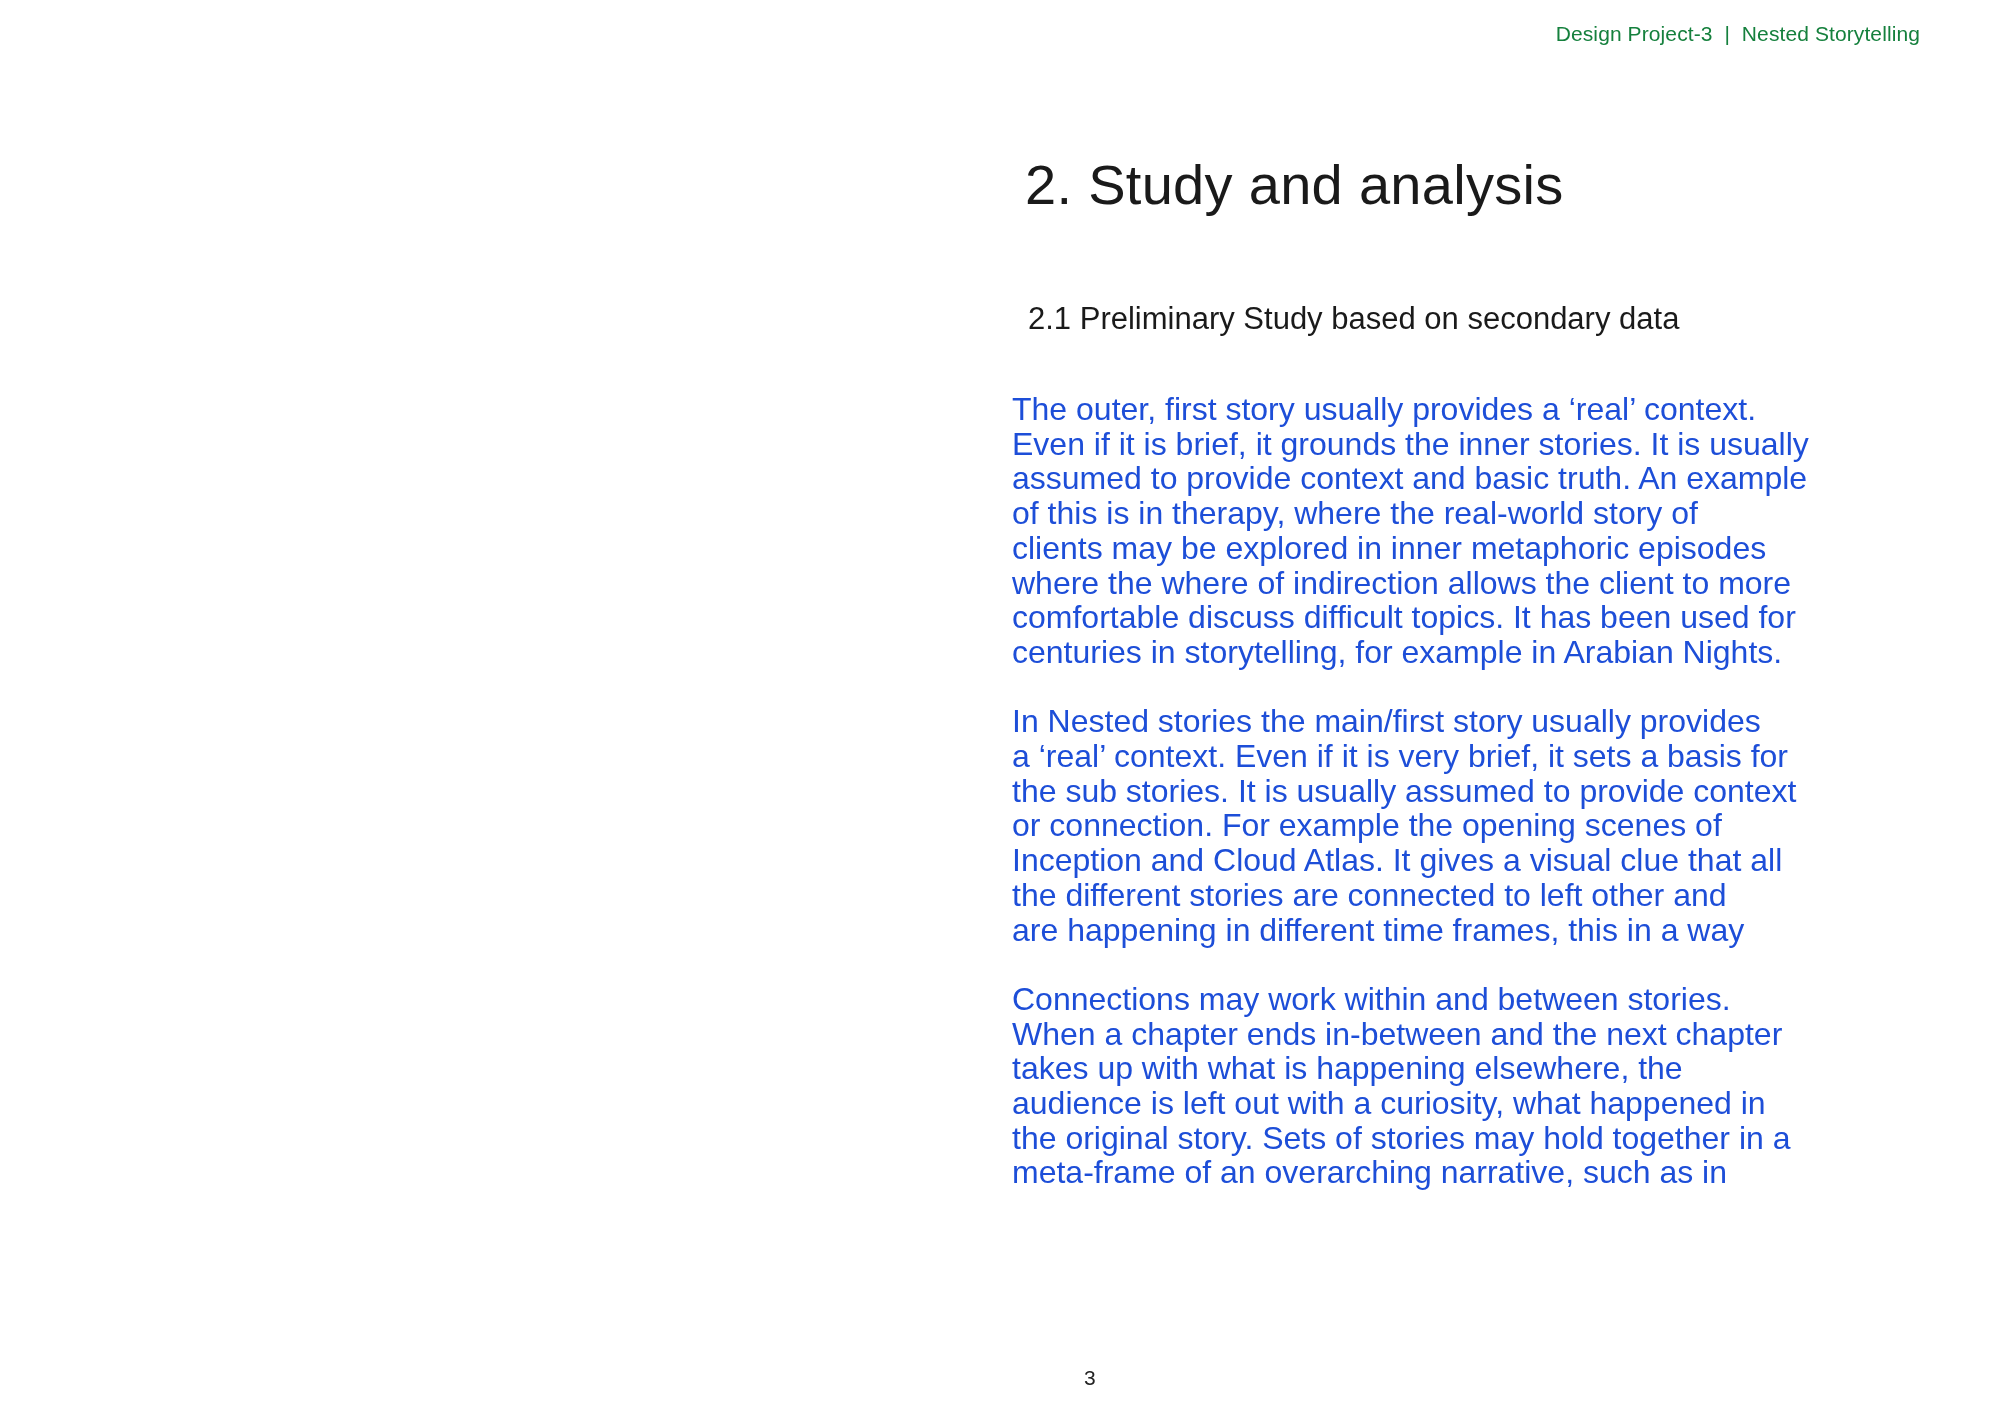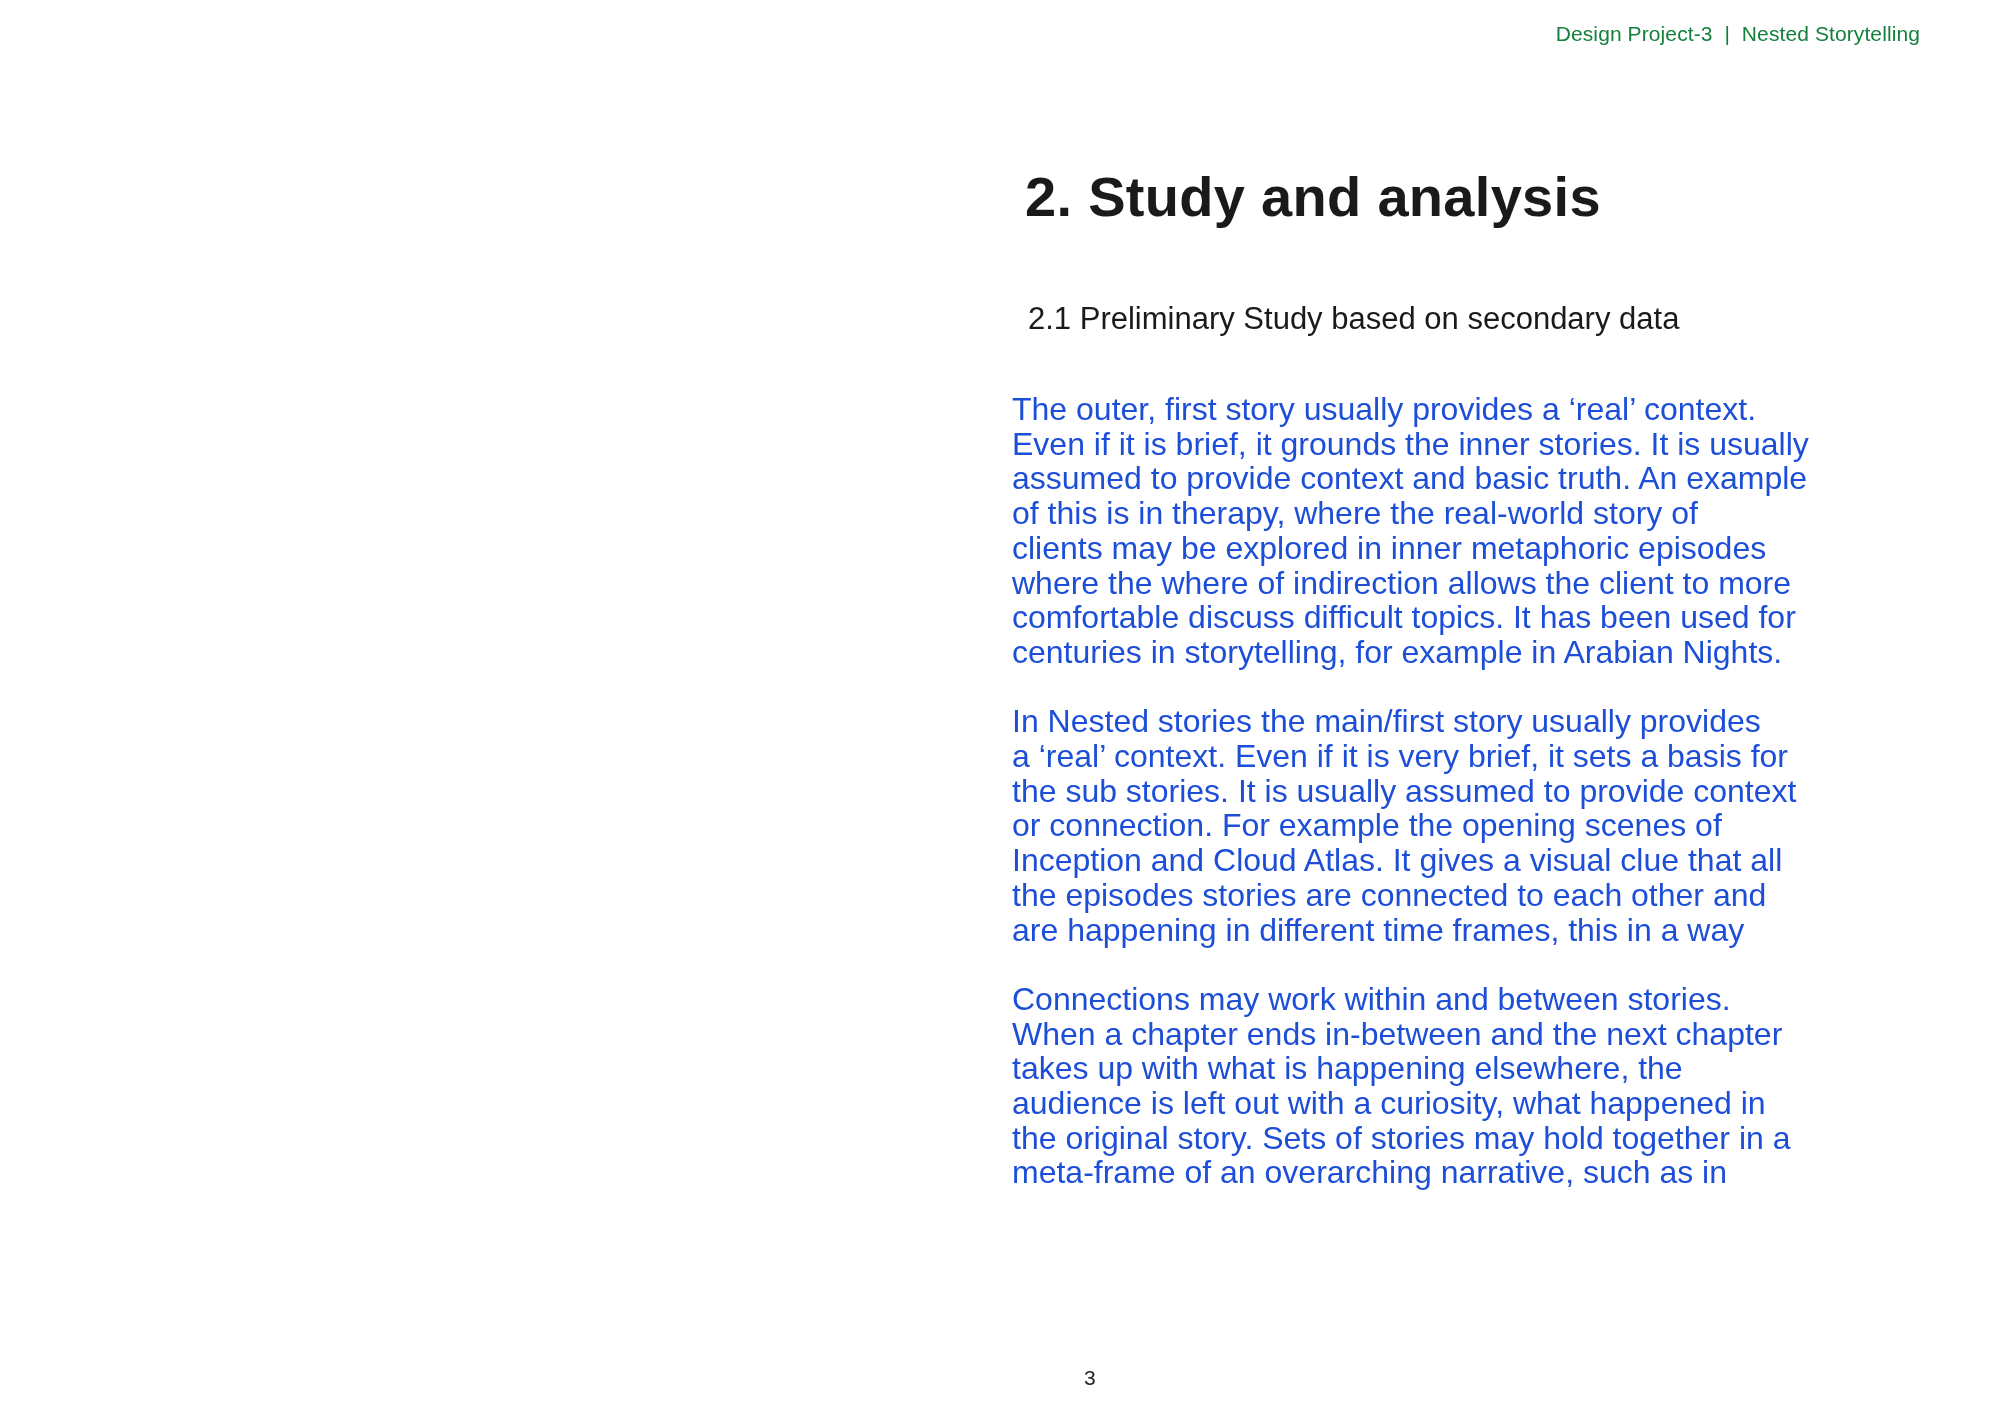--- a/index.html
+++ b/index.html
@@ -32,23 +32,23 @@
       top: 22px;
       right: 80px;
       font-size: 21px;
       color: #15803d;
       white-space: pre;
       letter-spacing: 0.1px;
     }
     .chapter-title {
       position: absolute;
       left: 1025px;
-      top: 164px;
+      top: 152px;
       font-size: 56px;
-      font-weight: 700;
+      font-weight: 400;
       color: #1a1a1a;
       letter-spacing: 0.3px;
       white-space: nowrap;
     }
     .section-title {
       position: absolute;
       left: 1012px;
       top: 285px;
       font-size: 31px;
       color: #1a1a1a;
@@ -100,21 +100,21 @@
     <span class="line">where the where of indirection allows the client to more</span>
     <span class="line">comfortable discuss difficult topics. It has been used for</span>
     <span class="line">centuries in storytelling, for example in Arabian Nights.</span>
   </p>
   <p class="paragraph">
     <span class="line">In Nested stories the main/first story usually provides</span>
     <span class="line">a ‘real’ context. Even if it is very brief, it sets a basis for</span>
     <span class="line">the sub stories. It is usually assumed to provide context</span>
     <span class="line">or connection. For example the opening scenes of</span>
     <span class="line">Inception and Cloud Atlas. It gives a visual  clue that all</span>
-    <span class="line">the episodes stories are connected to each other and</span>
+    <span class="line">the different stories are connected to left other and</span>
     <span class="line">are happening in different time frames, this in a way</span>
   </p>
   <p class="paragraph">
     <span class="line">Connections may work within and between stories.</span>
     <span class="line">When a chapter ends in-between and the next chapter</span>
     <span class="line">takes up with what is happening elsewhere, the</span>
     <span class="line">audience is left out with a curiosity, what happened in</span>
     <span class="line">the original story. Sets of stories may hold together in a</span>
     <span class="line">meta-frame of an overarching narrative, such as in</span>
   </p>

